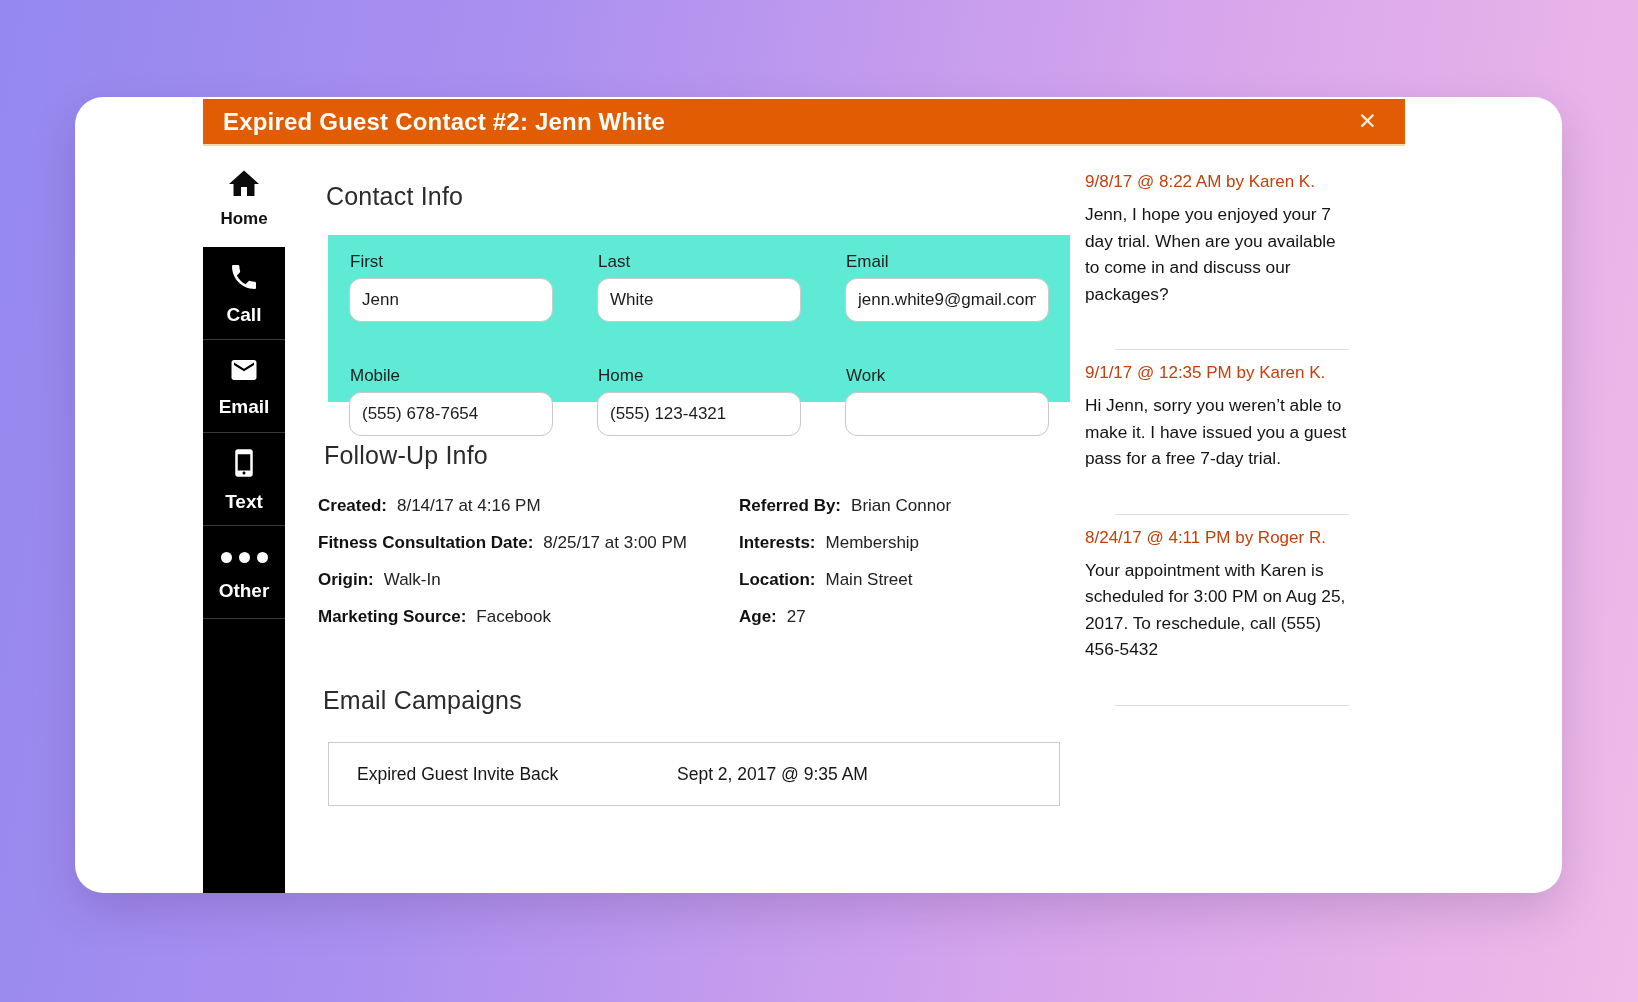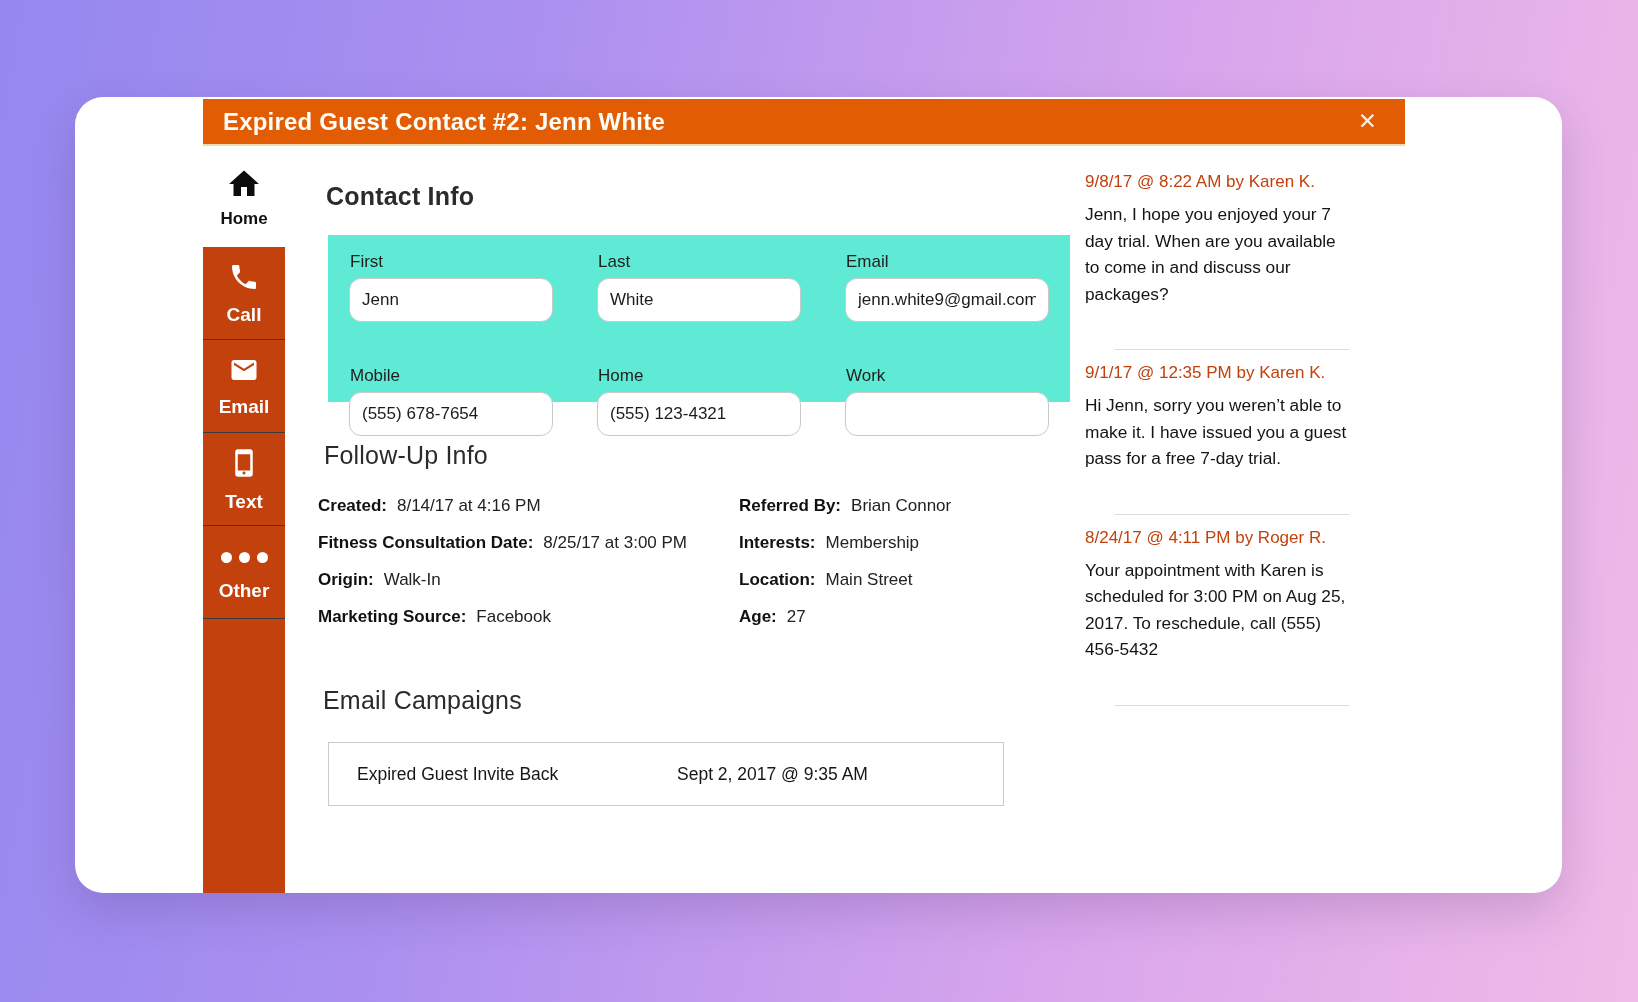--- a/index.html
+++ b/index.html
@@ -38,35 +38,35 @@
     position:absolute; left:128px; top:53px; width:82px; bottom:0;
     display:flex; flex-direction:column;
   }
   .home-item {
     height:97px; background:#ffffff; display:flex; flex-direction:column;
     align-items:center; justify-content:flex-start; padding-top:16px; gap:3px;
     cursor:pointer;
   }
   .home-item svg { width:40px; height:36px; fill:#0c0c0c; }
   .home-label { font-size:17px; font-weight:bold; color:#111; }
-  .tiles { flex:1; background:#c2410c; display:flex; flex-direction:column; }
+  .tiles { flex:1; background:#000000; display:flex; flex-direction:column; }
   .tile {
     height:93px; display:flex; flex-direction:column; align-items:center;
     justify-content:center; gap:7px; border-bottom:1px solid #3a3a3a;
     cursor:pointer;
   }
   .tile svg { fill:#ffffff; }
   .tile-label { color:#ffffff; font-size:19px; font-weight:bold; }
   .dots { display:flex; gap:7px; height:30px; align-items:center; }
   .dots span { width:11px; height:11px; border-radius:50%; background:#fff; display:block; }
   .tiles .filler { flex:1; border-bottom:none; }
 
   
   .section-heading { position:absolute; font-size:25px; color:#2b2b2b; letter-spacing:.2px; }
-  #contact-heading   { left:251px; top:85px;font-weight:bold; }
+  #contact-heading   { left:251px; top:85px; }
   #followup-heading  { left:249px; top:344px; }
   #campaigns-heading { left:248px; top:589px; }
 
   .contact-panel {
     position:absolute; left:253px; top:138px; width:742px; height:167px;
     background:#5eead4; padding:17px 21px;
     display:grid; grid-template-columns:1fr 1fr 1fr; column-gap:22px; row-gap:9px;gap:44px;
   }
   .field-label { font-size:17px; color:#1f1f1f; margin:0 0 6px 1px; }
   .field input {
@@ -77,21 +77,21 @@
 
   .followup-grid {
     position:absolute; left:243px; top:399px; width:742px;
     display:grid; grid-template-columns:421px 1fr;
   }
   .fu-row { font-size:17px; color:#1a1a1a; margin-bottom:16px; height:21px; }
   .fu-row .lbl { font-weight:bold; color:#111; }
   .fu-row .val { margin-left:10px; color:#222; }
 
   .campaign-box {
-    position:absolute; left:253px; top:645px; width:676px; height:64px;
+    position:absolute; left:253px; top:645px; width:732px; height:64px;
     background:#fff; border:1px solid #cbcbcb; display:flex; align-items:center;
     cursor:pointer;
   }
   .campaign-name { margin-left:28px; width:320px; font-size:17.5px; color:#161616; }
   .campaign-date { font-size:17.5px; color:#161616; }
 
   
   .notes {
     position:absolute; left:1010px; top:75px; width:264px;
   }

